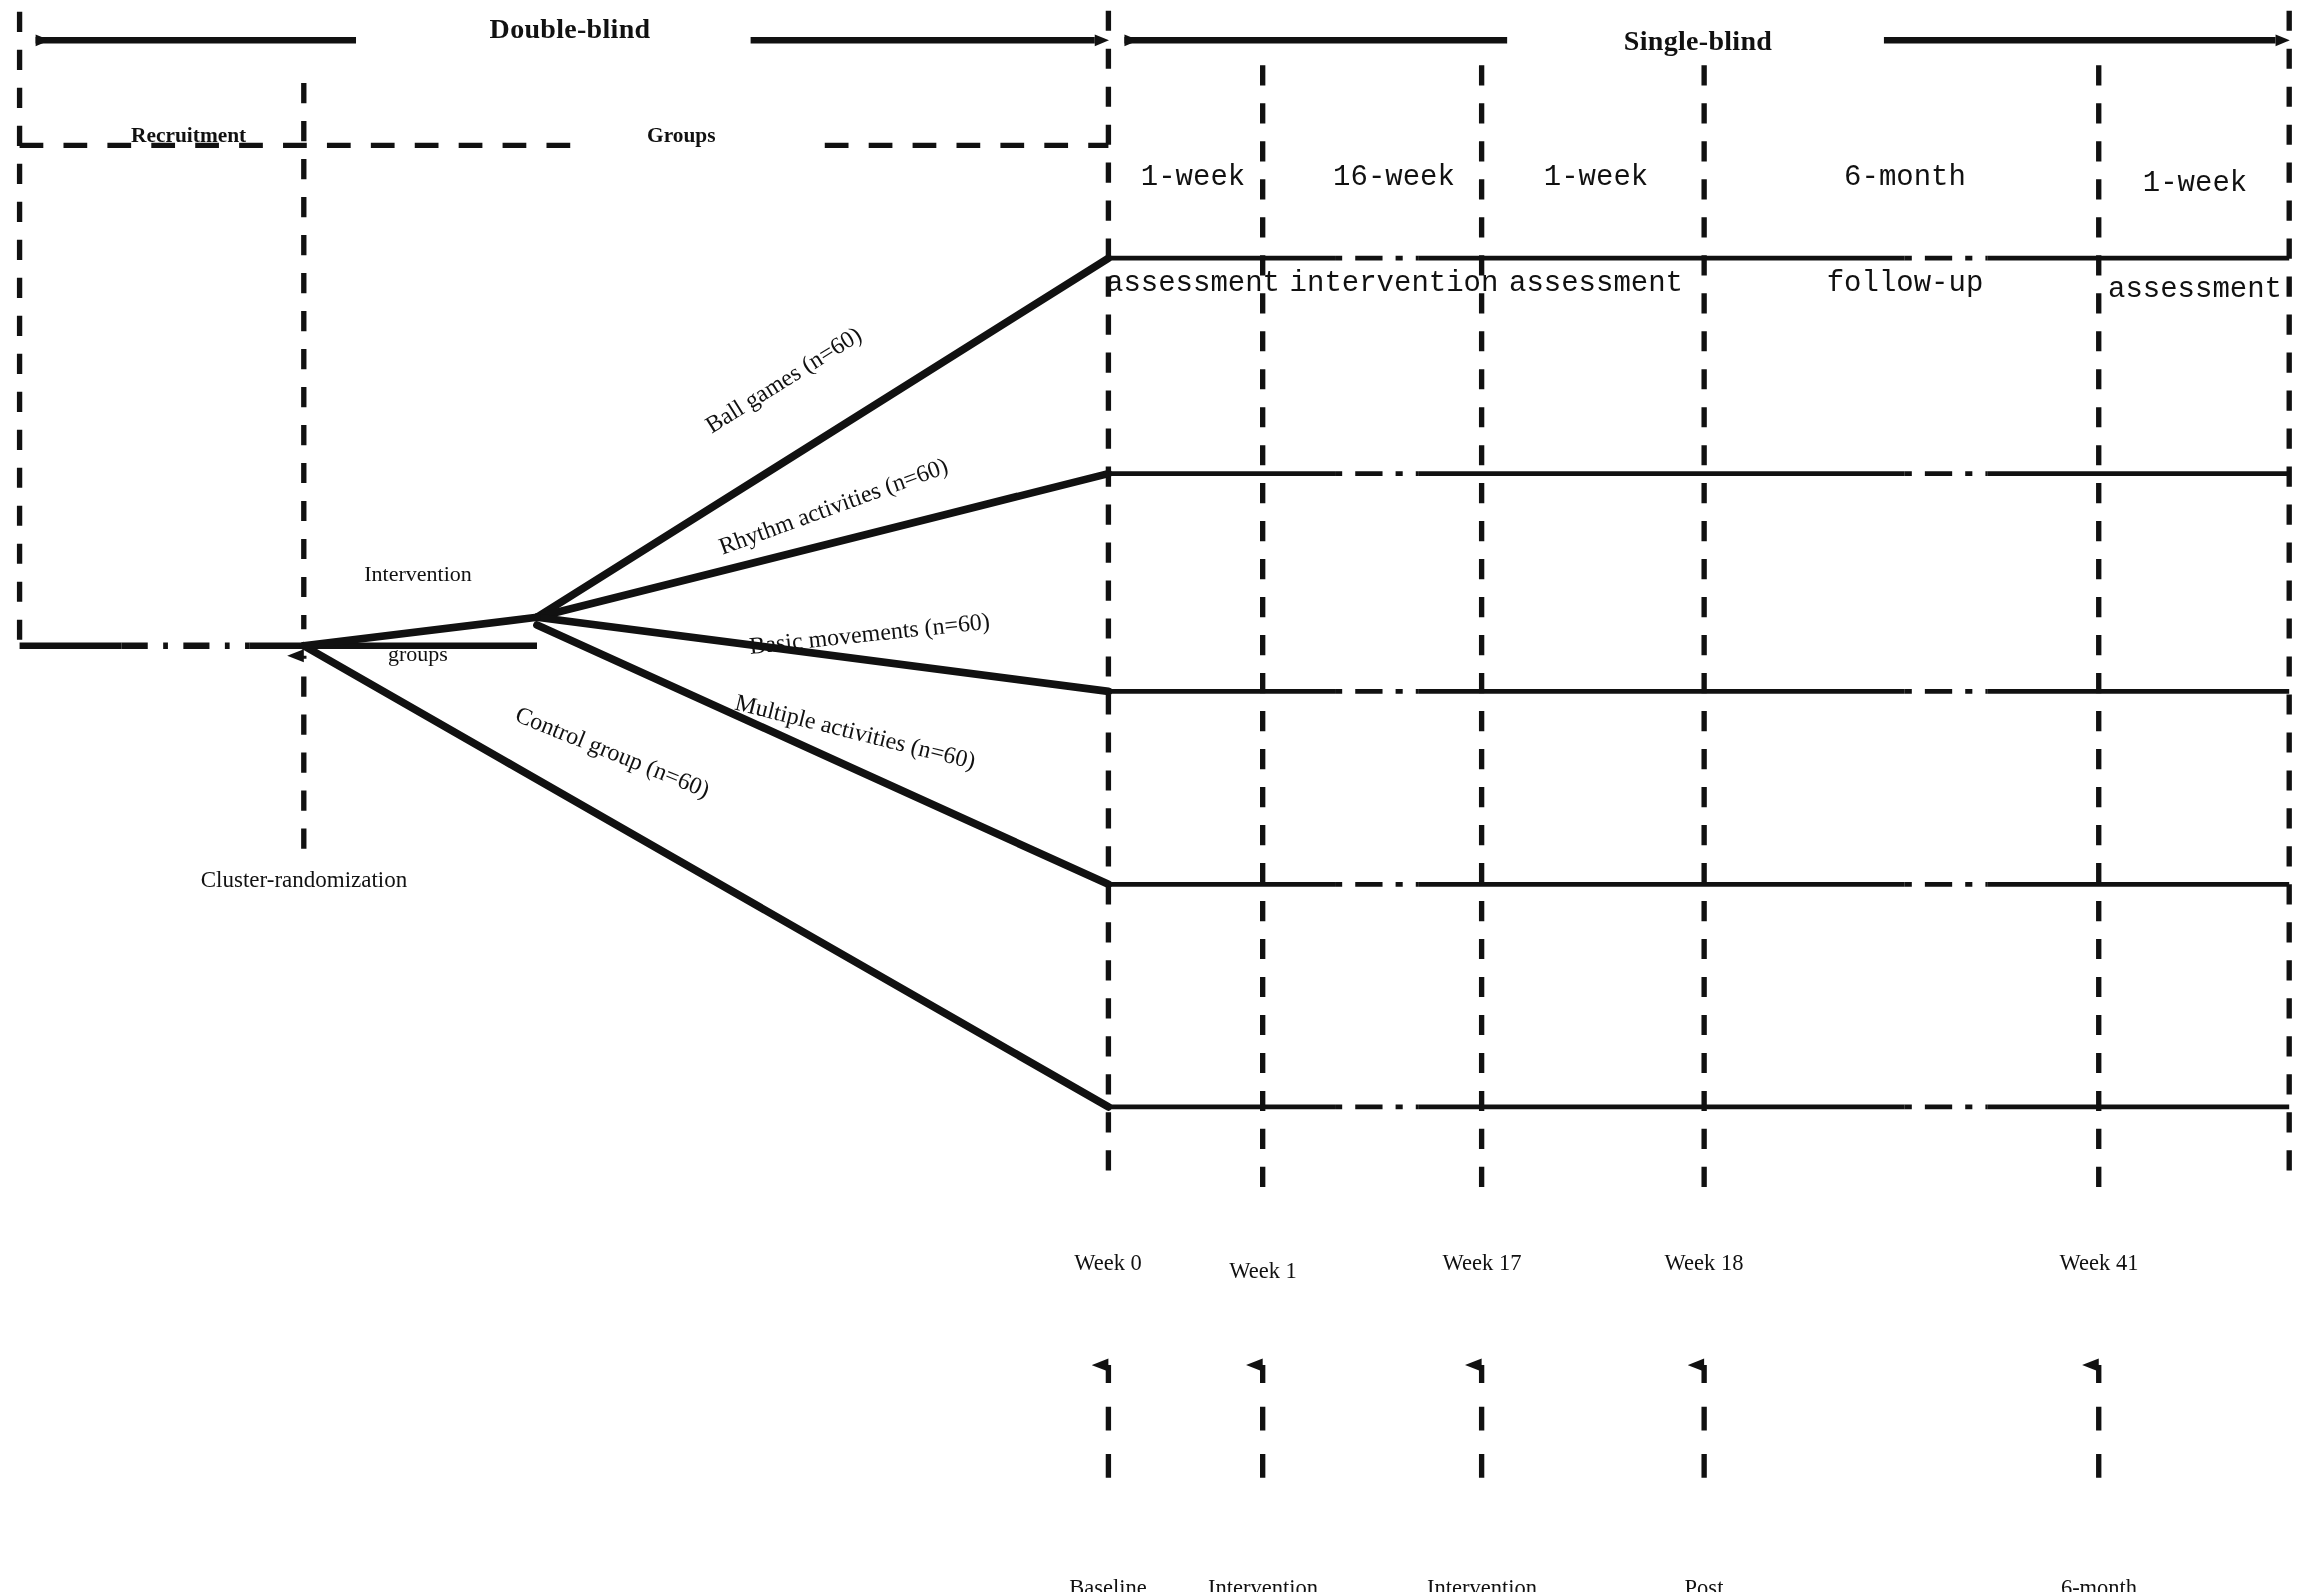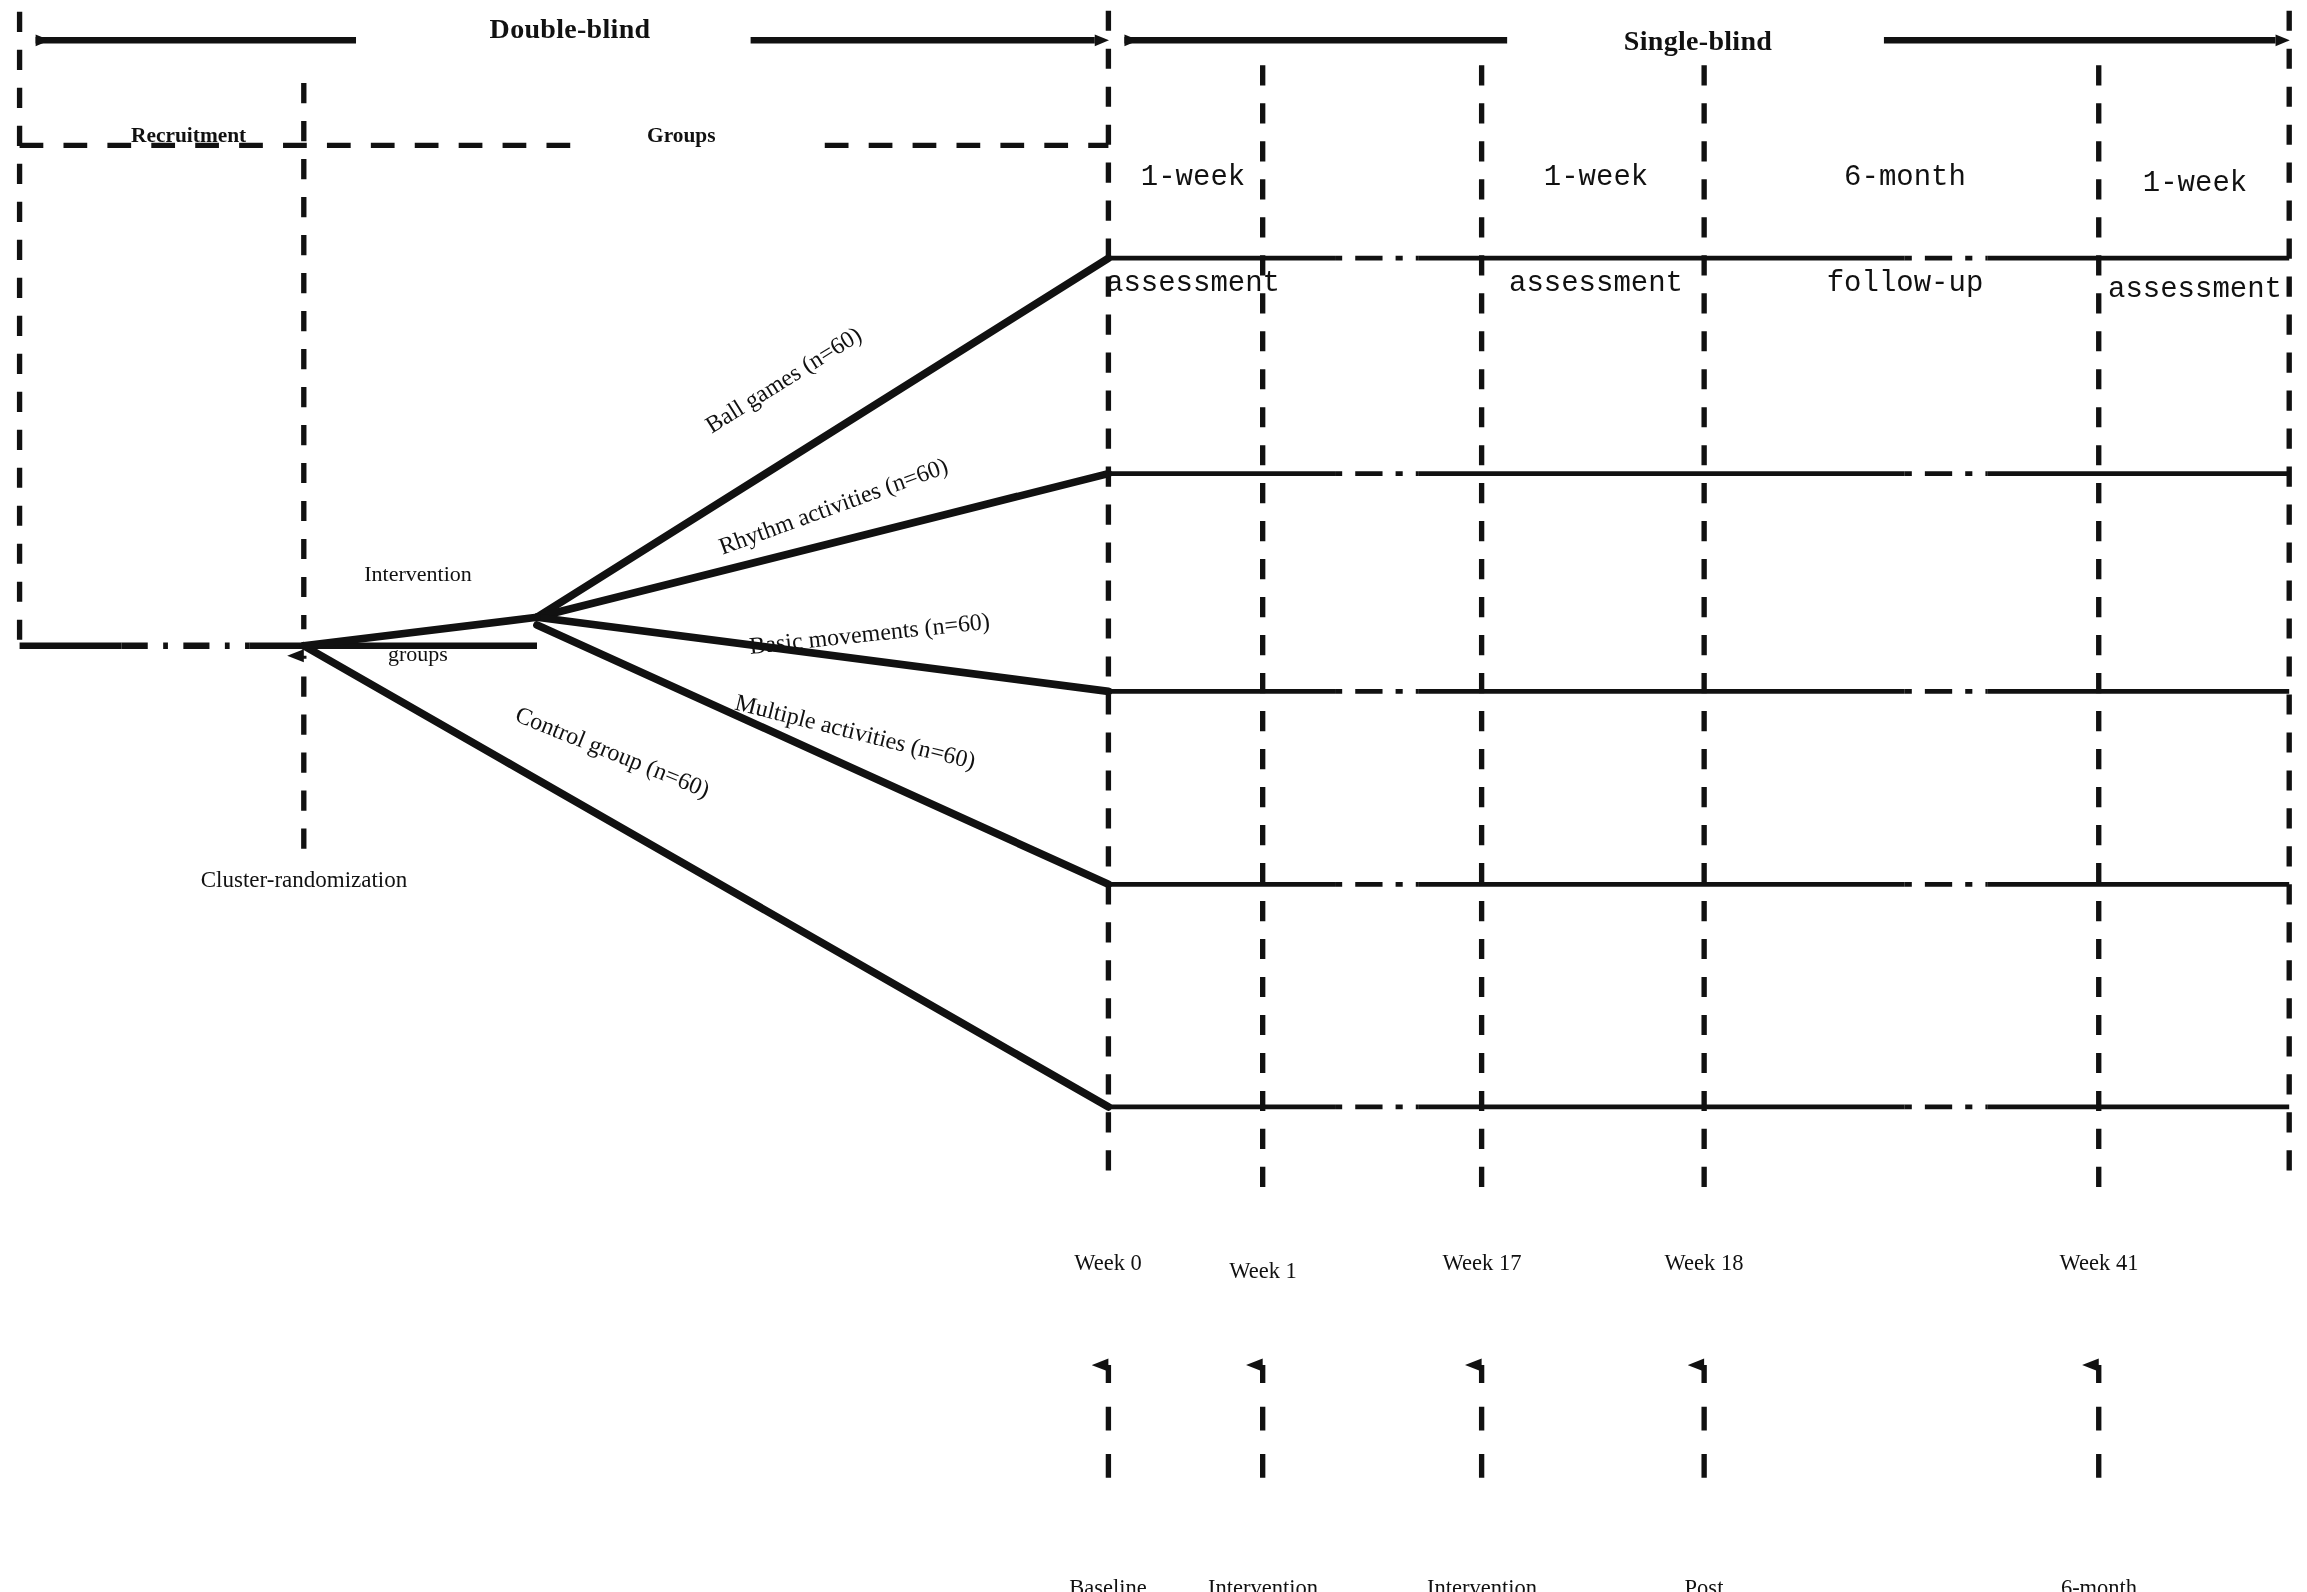--- a/index.html
+++ b/index.html
@@ -132,20 +132,24 @@
   <div class="lbl phase-title center" style="left:1698px;top:24px;">Single-blind</div>
 
   <div class="lbl small-hdr" style="left:83px;top:122px;margin-left:48px;">Recruitment</div>
   <div class="lbl small-hdr" style="left:647px;top:122px;">Groups</div>
 
   <div class="lbl stage-hdr" style="left:1193px;top:89px;">
     <div>1-week</div>
     <div>assessment</div>
   </div>
 
+  <div class="lbl stage-hdr" style="left:1394px;top:89px;">
+    <div>16-week</div>
+    <div>intervention</div>
+  </div>
 
   <div class="lbl stage-hdr" style="left:1596px;top:89px;">
     <div>1-week</div>
     <div>assessment</div>
   </div>
 
   <div class="lbl stage-hdr" style="left:1905px;top:89px;">
     <div>6-month</div>
     <div>follow-up</div>
   </div>

